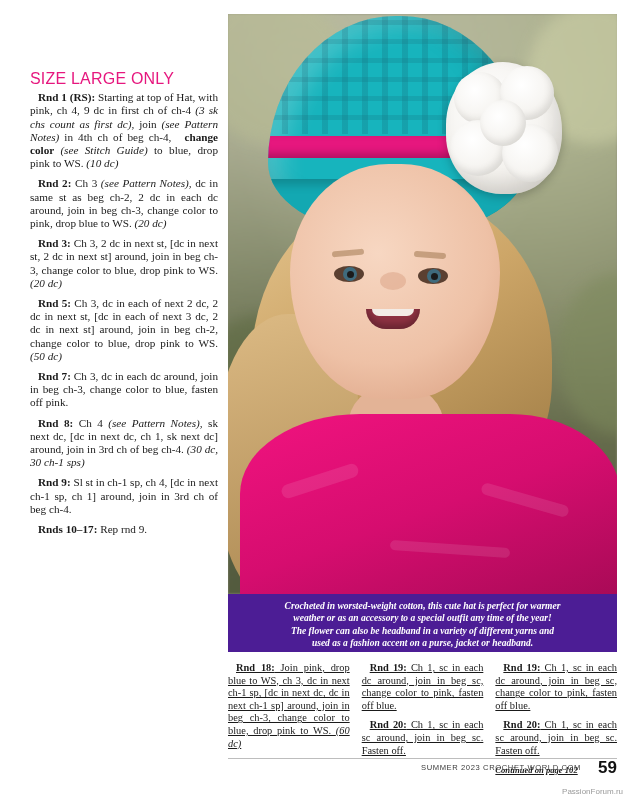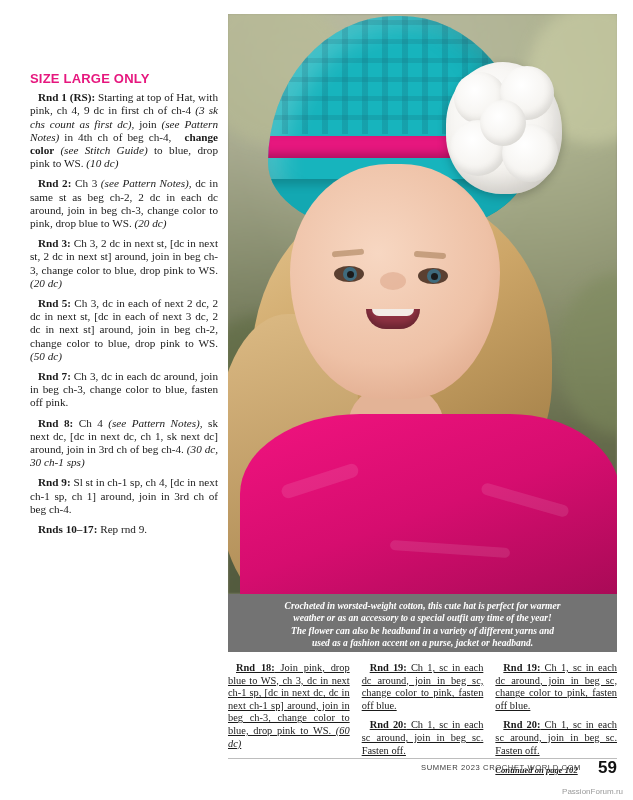--- a/index.html
+++ b/index.html
@@ -121,43 +121,43 @@
   .body .fold{position:absolute;background:rgba(255,255,255,.10);border-radius:40px;}
   .neck{
     position:absolute;left:120px;top:372px;width:96px;height:60px;
     background:#e3b396;border-radius:40px 40px 20px 20px;z-index:1;
   }
 
   
   .caption{
     position:absolute;
     left:228px;top:594px;width:389px;height:58px;
-    background:#737373;
+    background:#4c1d95;
     color:#ffffff;
     box-sizing:border-box;
     padding:6px 10px;
     font-family:"Liberation Serif", serif;
     font-style:italic;
     font-weight:bold;
     font-size:9.5px;
     line-height:12.4px;
     text-align:center;
   }
 
   
   .col-left{
     position:absolute;left:30px;top:72px;width:188px;
     font-size:11.2px;line-height:13.2px;
     text-align:justify;
   }
   .head-size{
     color:#e6177e;
     font-family:"Liberation Sans", sans-serif;
-    font-weight:bold;
-    font-size:13px;
+    font-weight:normal;
+    font-size:16px;
     letter-spacing:.2px;
     margin:0 0 6px 0;
   }
   .rnd{margin:0 0 7px 0;}
   .rnd b{font-weight:bold;margin-left:8px;}
   .rnd i{font-style:italic;}
 
   
   .bottom{
     position:absolute;left:228px;top:662px;width:389px;

